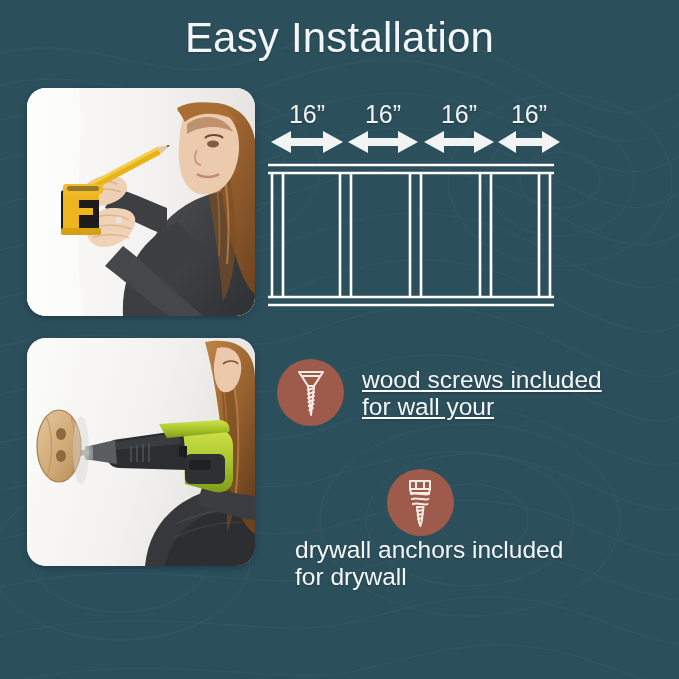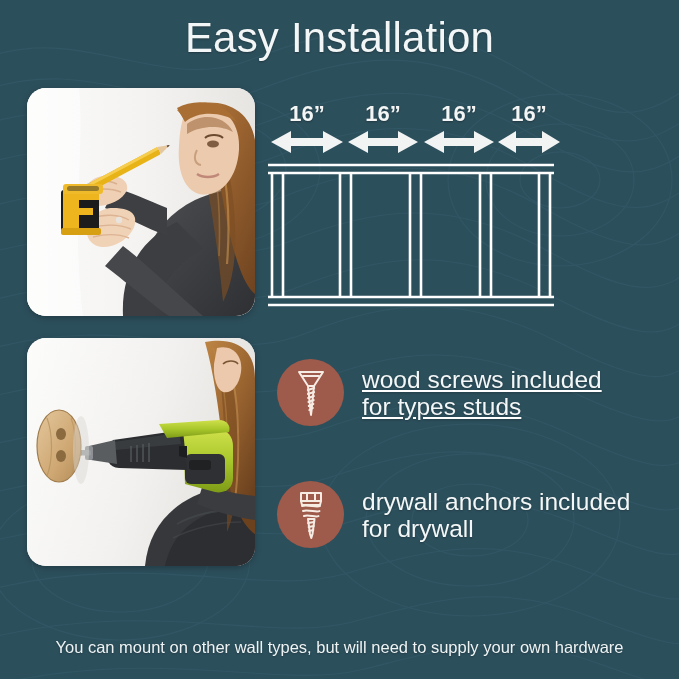--- a/index.html
+++ b/index.html
@@ -58,22 +58,22 @@
     left: 268px;
     width: 288px;
     height: 62px;
   }
   .measure-item {
     position: absolute;
     top: 0;
     text-align: center;
   }
   .measure-label {
-    font-size: 22px;
-    font-weight: 700;
+    font-size: 25px;
+    font-weight: 400;
     color: #f3f6f5;
     line-height: 28px;
     text-shadow: 0 1px 2px rgba(0,0,0,0.3);
   }
   .measure-arrow { display: block; margin: 2px auto 0; }
 
   
   #stud-frame {
     position: absolute;
     top: 162px;
@@ -83,21 +83,21 @@
   }
 
   
   .feature-row {
     position: absolute;
     left: 277px;
     display: flex;
     align-items: center;
   }
   #feature-wood { top: 359px; text-decoration: underline; }
-  #feature-drywall { top: 481px; }
+  #feature-drywall { top: 469px; flex-direction: column; }
   .feature-badge {
     width: 67px;
     height: 67px;
     border-radius: 50%;
     background: #9e5a4a;
     display: flex;
     align-items: center;
     justify-content: center;
     flex: 0 0 auto;
   }
@@ -395,21 +395,21 @@
           <line x1="16.9" y1="27" x2="23.1" y2="25"></line>
           <line x1="17.1" y1="31" x2="22.9" y2="29"></line>
           <line x1="17.4" y1="35" x2="22.7" y2="33"></line>
           <line x1="17.8" y1="39" x2="22.4" y2="37"></line>
           <line x1="18.3" y1="43" x2="21.9" y2="41"></line>
         </g>
       </svg>
     </div>
     <div class="feature-text">
       <div>wood screws included</div>
-      <div>for types studs</div>
+      <div>for wall your</div>
     </div>
   </div>
 
   <div class="feature-row" id="feature-drywall">
     <div class="feature-badge">
       <svg width="40" height="52" viewBox="0 0 40 52" aria-hidden="true">
         <g stroke="#f6ece4" stroke-width="2" fill="none" stroke-linejoin="round" stroke-linecap="round">
 
           <path d="M10 4 L 30 4 L 30 12 L 10 12 Z"></path>
           <line x1="16" y1="4" x2="16" y2="12"></line>
@@ -426,15 +426,14 @@
           <line x1="18.1" y1="42" x2="22.3" y2="41"></line>
         </g>
       </svg>
     </div>
     <div class="feature-text">
       <div>drywall anchors included</div>
       <div>for drywall</div>
     </div>
   </div>
 
-  <div class="footer-sub">You can mount on other wall types, but will need to supply your own hardware</div>
 
 </div>
 
 </body></html>

